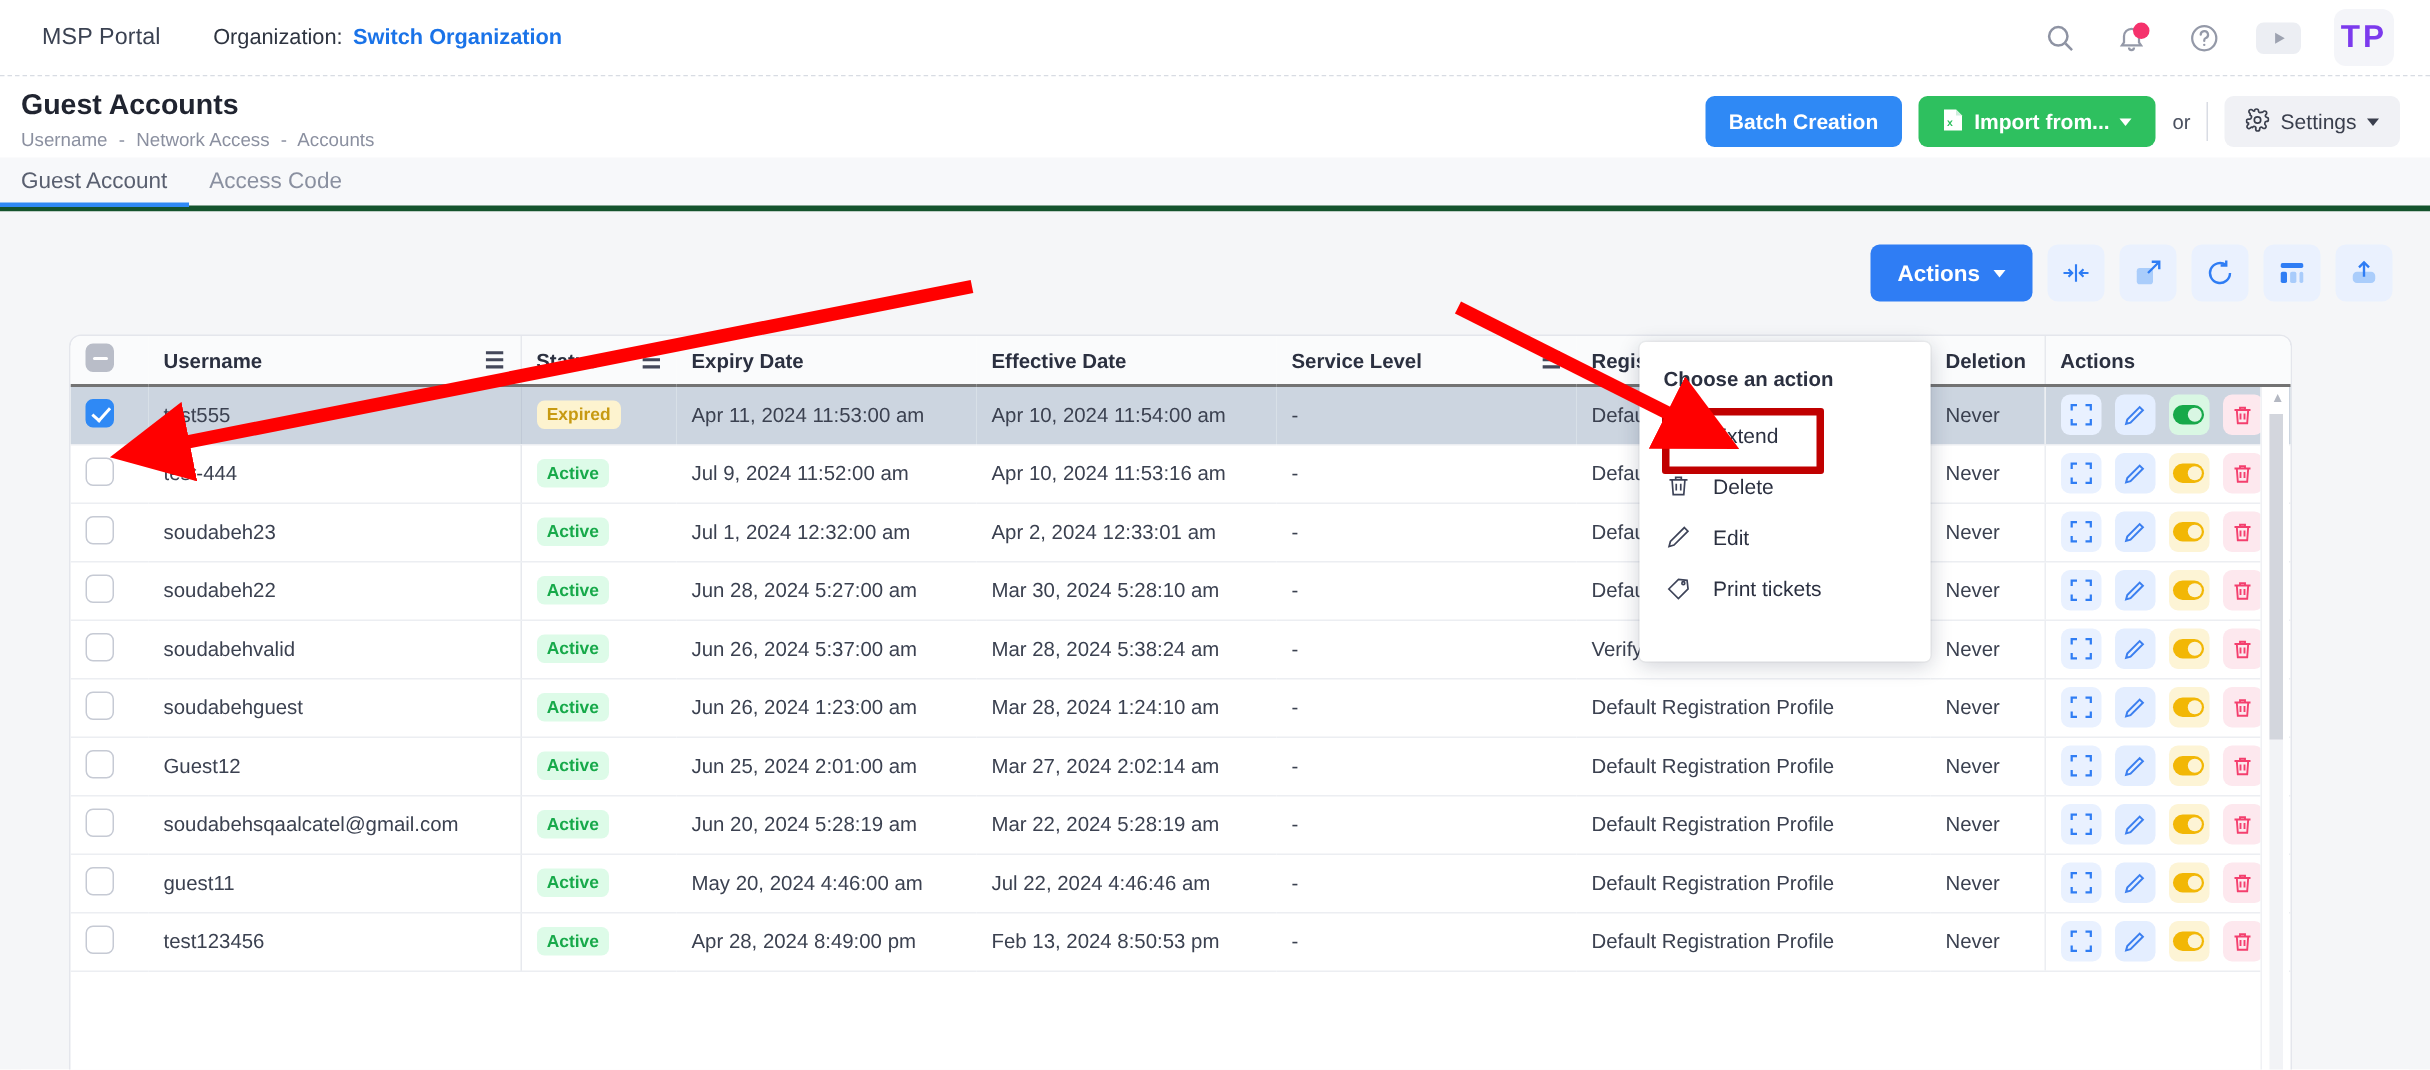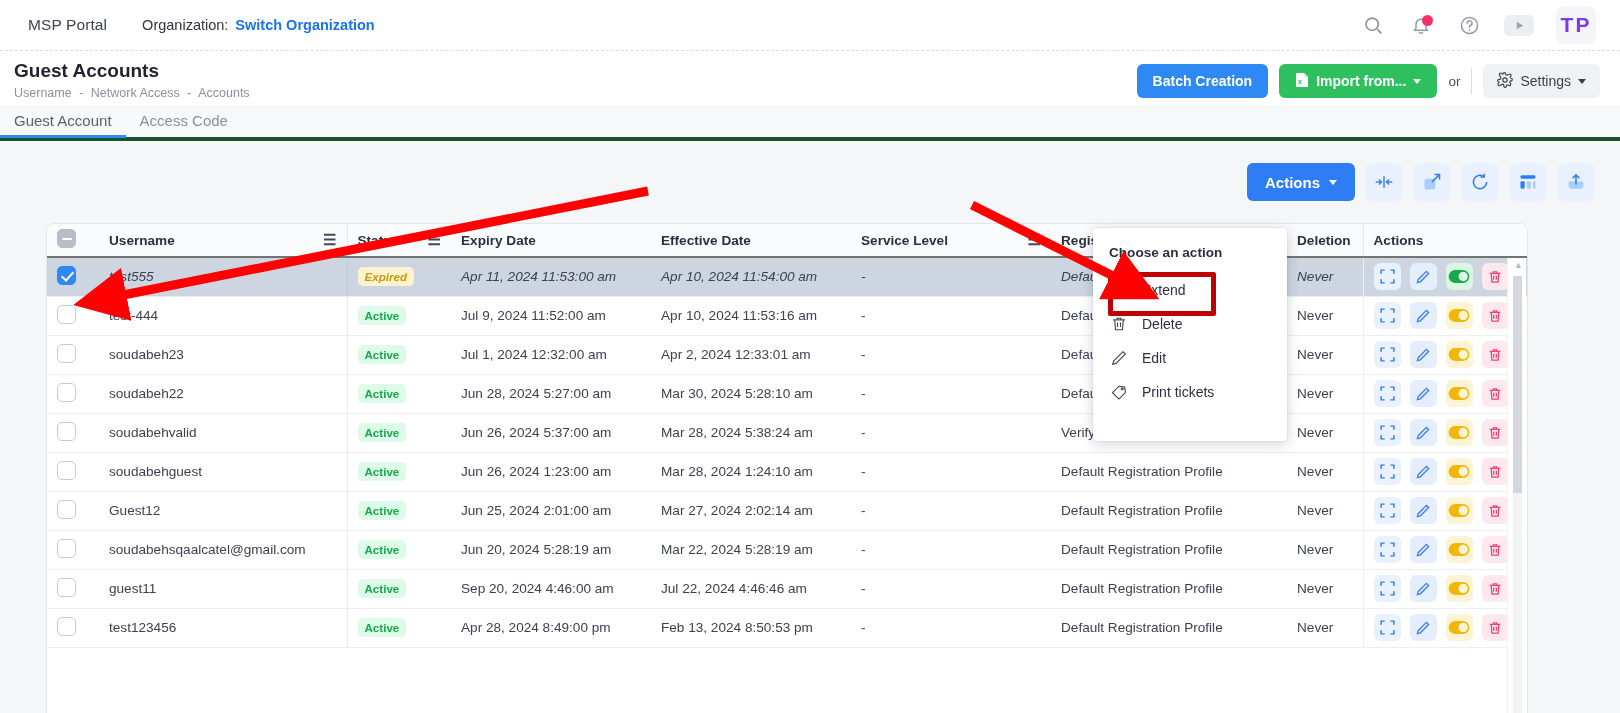--- a/index.html
+++ b/index.html
@@ -126,21 +126,21 @@
   }
   .chk.indet { background:#b9bdc8; border-color:#b9bdc8; }
   .chk.indet::after {
     content:""; position:absolute; left:4px; top:8px; width:10px; height:2.4px; background:#fff; border-radius:1px;
   }
 
   .badge { display:inline-block; border-radius:5px; font-size:11.6px; font-weight:700; padding:3px 7px; }
   .badge-active { background:#ddfbe8; color:#17a94a; }
   .badge-expired { background:#fdf3cf; color:#c79a12; }
 
-  tr.selected td { background:#ccd5e0;font-style:italic; }
+  tr.selected td { background:#ccd5e0; }
   tr.selected td.vline { border-right-color:#c0c9d6; }
 
   .act-cell { display:flex; align-items:center; gap:9px; }
   .act-btn { width:27px; height:27px; border-radius:6px; display:flex; align-items:center; justify-content:center; cursor:pointer; }
   .a-expand { background:#e9f1ff; }
   .a-edit { background:#e4eeff; }
   .a-toggle { background:#fdf4d5; }
   .a-toggle.on { background:#d9f7e3; }
   .a-del { background:#fde8ee; }
   .vscroll {
@@ -683,21 +683,21 @@
                       <path d="M10 10v6M14 10v6"></path>
                     </svg>
                   </span>
                 </div>
               </td>
             </tr>
             <tr>
               <td class="col-sel"><span class="chk"></span></td>
               <td class="col-user vline">guest11</td>
               <td class="col-status"><span class="badge badge-active">Active</span></td>
-              <td class="col-exp">Sep 20, 2024 4:46:00 am</td>
+              <td class="col-exp">May 20, 2024 4:46:00 am</td>
               <td class="col-eff">Jul 22, 2024 4:46:46 am</td>
               <td class="col-svc">-</td>
               <td class="col-reg">Default Registration Profile</td>
               <td class="col-del">Never</td>
               <td class="col-act" style="border-left:1px solid #eceef2">
                 <div class="act-cell">
                   <span class="act-btn a-expand">
                     <svg width="17" height="17" viewBox="0 0 24 24" fill="none" stroke="#2f7df4" stroke-width="2.1">
                       <polyline points="3,8 3,3 8,3"></polyline>
                       <polyline points="16,3 21,3 21,8"></polyline>

